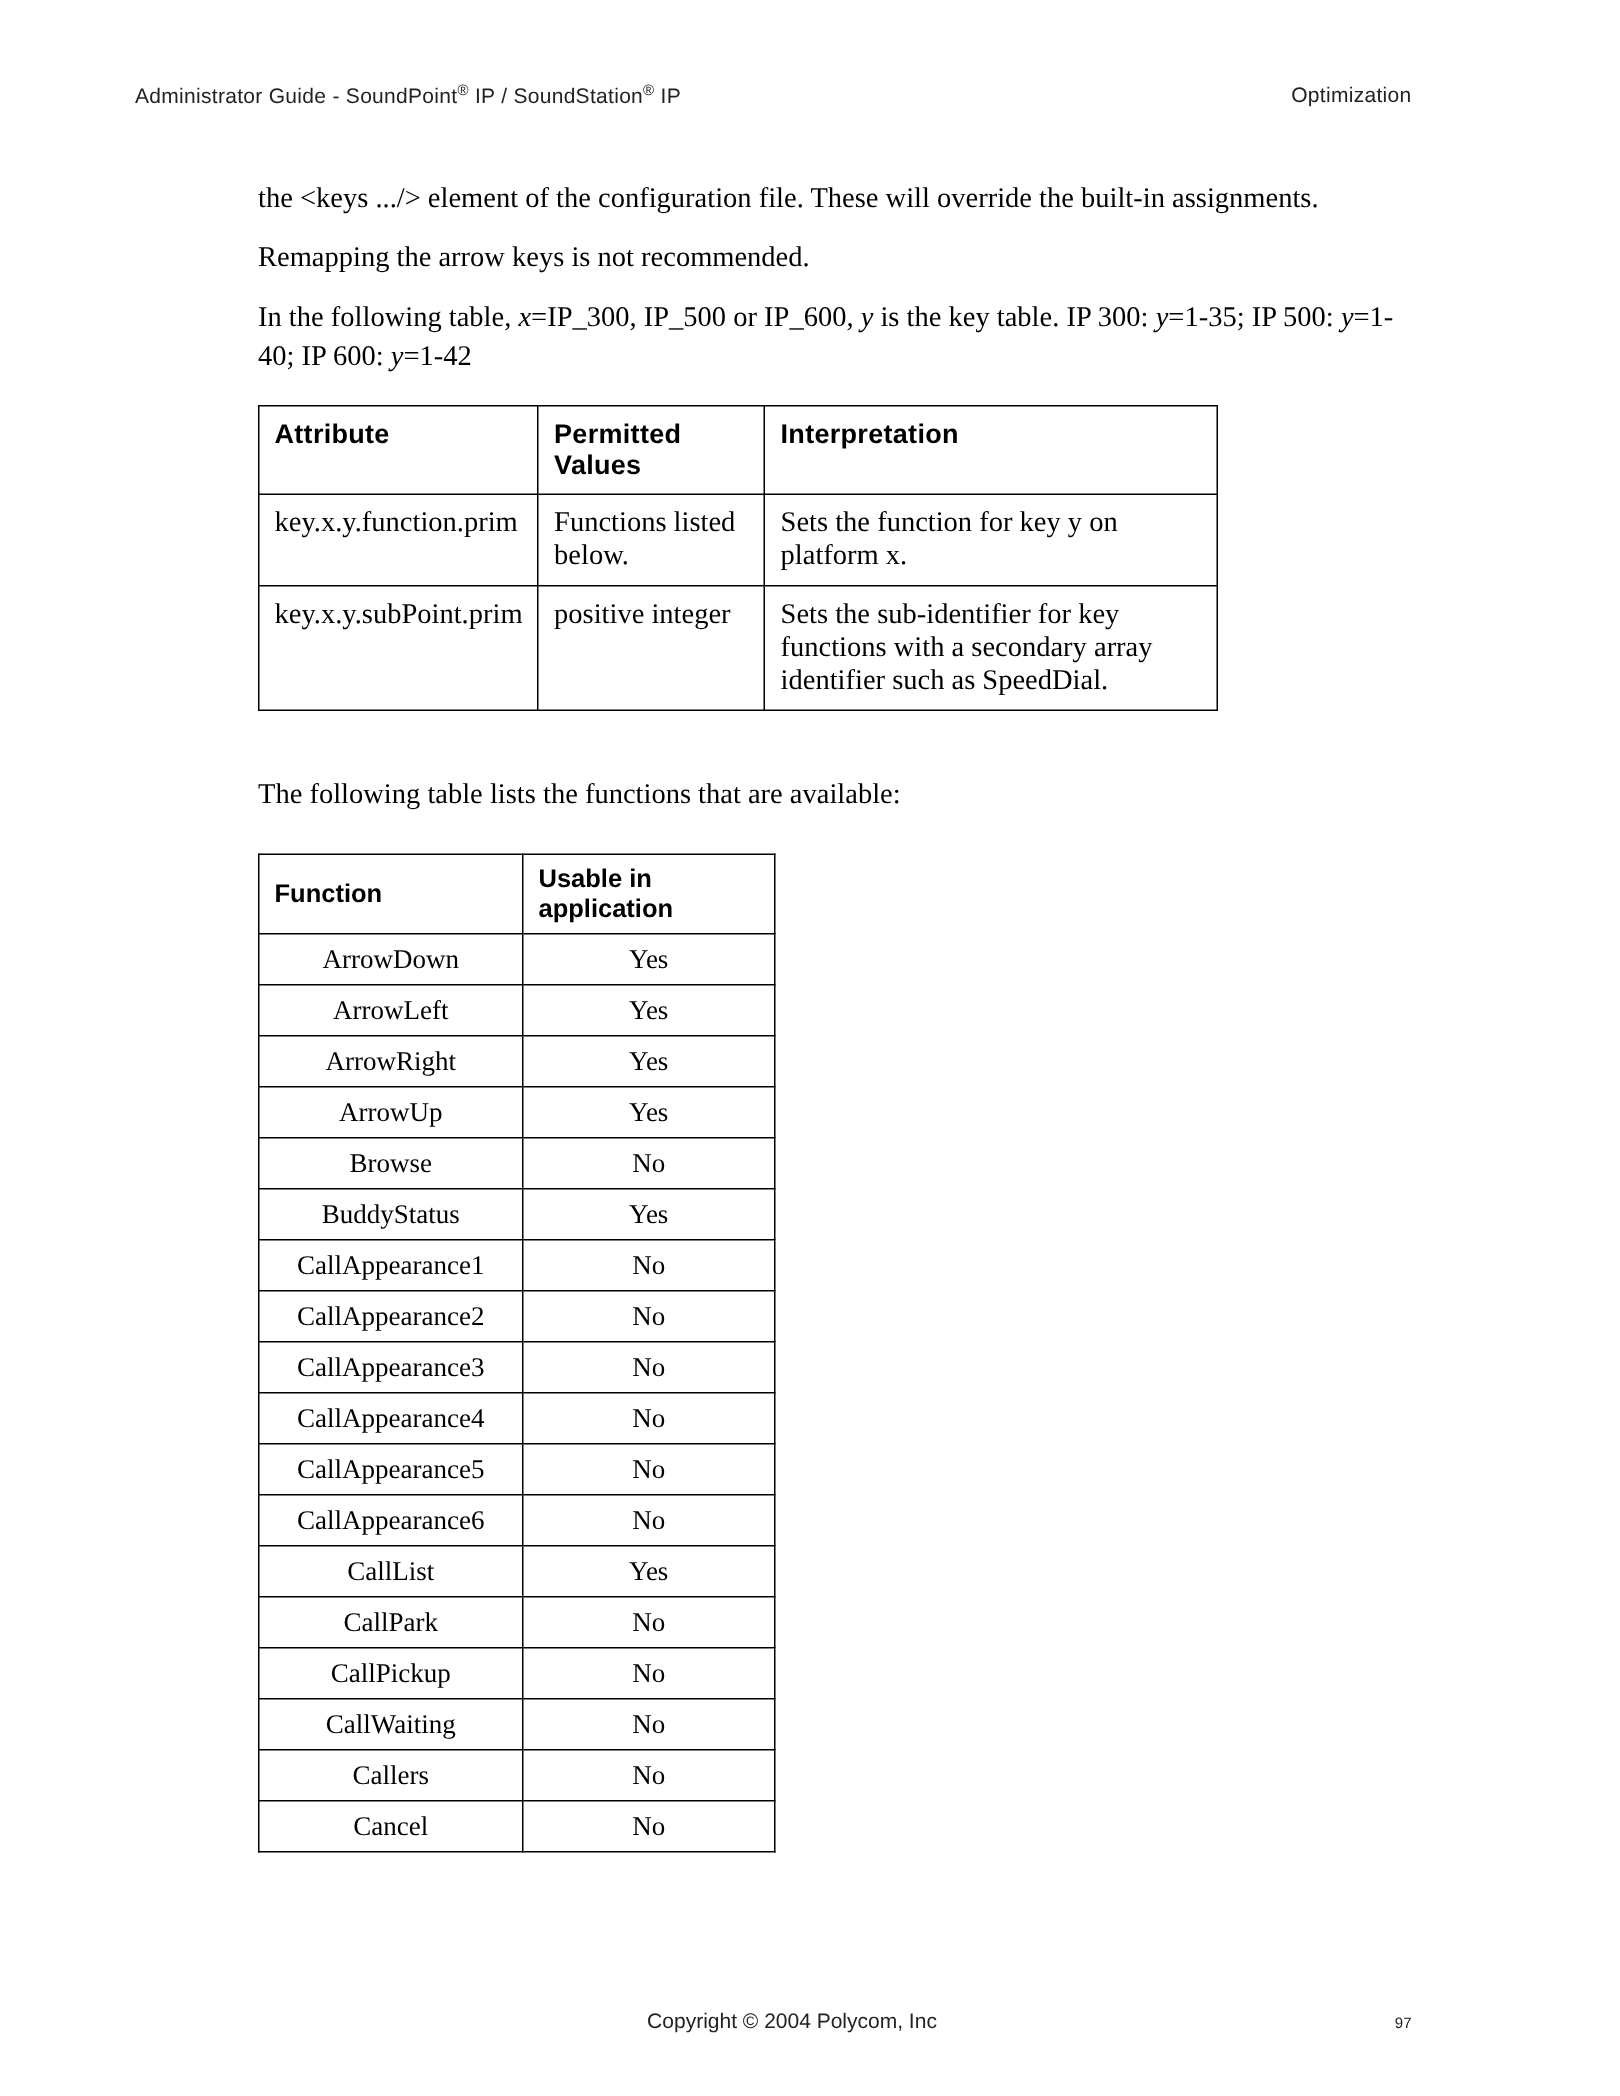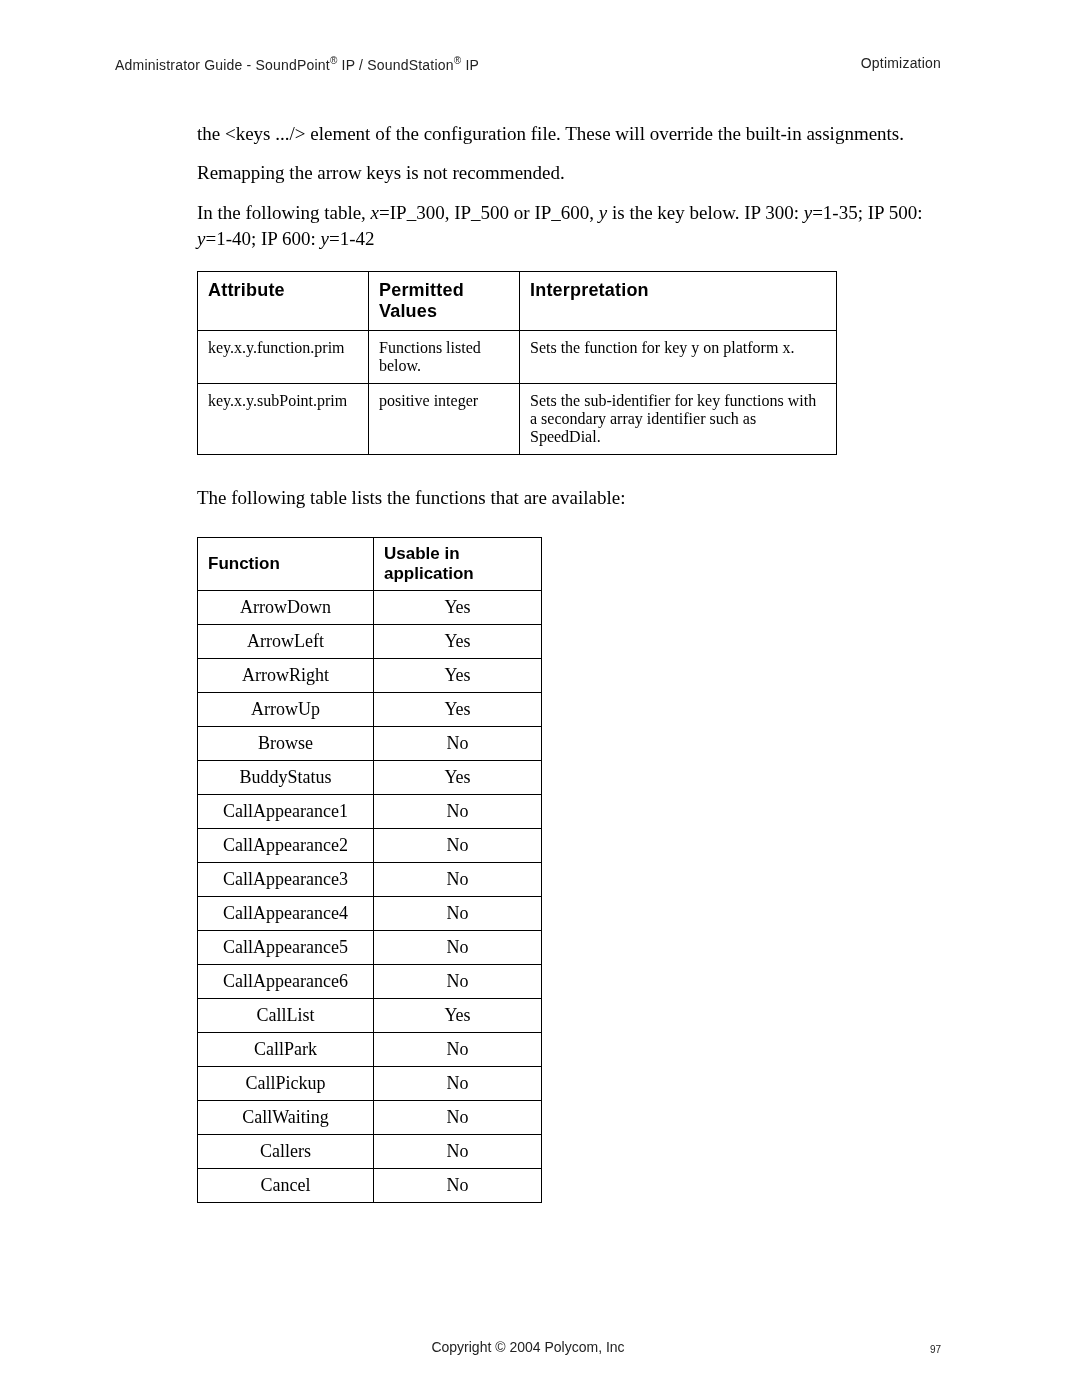--- a/index.html
+++ b/index.html
@@ -8,21 +8,21 @@
     padding: 0;
     background: #fff;
     font-family: "Times New Roman", Times, serif;
     color: #000;
   }
   .page {
     width: 1056px;
     height: 1397px;
     position: relative;
     box-sizing: border-box;
-    padding: 55px 115px 50px 115px;
+    padding: 55px 115px 50px 90px;
   }
   .header {
     display: flex;
     justify-content: space-between;
     font-family: "Segoe UI", "Arial Narrow", Arial, sans-serif;
     font-size: 14px;
     letter-spacing: 0.2px;
     color: #222;
     font-weight: 400;
     margin-bottom: 48px;
@@ -38,29 +38,29 @@
   }
   .para {
     margin: 0 0 14px 0;
   }
   .ital { font-style: italic; }
 
   table.attr {
     border-collapse: collapse;
     margin-left: 82px;
     margin-top: 20px;
-    margin-bottom: 32px;
+    margin-bottom: 45px;
     width: 640px;
   }
   table.attr th, table.attr td {
     border: 1px solid #000;
     padding: 8px 10px;
     text-align: left;
     vertical-align: top;
-    font-size: 16px;
+    font-size: 19px;
   }
   table.attr th {
     font-family: "Arial Narrow", Arial, sans-serif;
     font-weight: 700;
     font-size: 18px;
     letter-spacing: 0.2px;
   }
   table.attr th.col1 { width: 150px; }
   table.attr th.col2 { width: 130px; }
 
@@ -120,21 +120,21 @@
     <div>
       <span>Administrator Guide - SoundPoint</span><span class="reg">®</span><span> IP / SoundStation</span><span class="reg">®</span><span> IP</span>
     </div>
     <div>Optimization</div>
   </div>
 
   <div class="body-text">
     <p class="para">the &lt;keys .../&gt; element of the configuration file.  These will override the built-in assignments.</p>
     <p class="para">Remapping the arrow keys is not recommended.</p>
     <p class="para">
-      <span>In the following table, </span><span class="ital">x</span><span>=IP_300, IP_500 or IP_600, </span><span class="ital">y</span><span> is the key below.  IP 300: </span><span class="ital">y</span><span>=1-35; IP 500: </span><span class="ital">y</span><span>=1-40; IP 600: </span><span class="ital">y</span><span>=1-42</span>
+      <span>In the following table, </span><span class="ital">x</span><span>=IP_300, IP_500 or IP_600, </span><span class="ital">y</span><span> is the key table.  IP 300: </span><span class="ital">y</span><span>=1-35; IP 500: </span><span class="ital">y</span><span>=1-40; IP 600: </span><span class="ital">y</span><span>=1-42</span>
     </p>
   </div>
 
   <table class="attr">
     <thead>
       <tr>
         <th class="col1">Attribute</th>
         <th class="col2">Permitted Values</th>
         <th>Interpretation</th>
       </tr>

